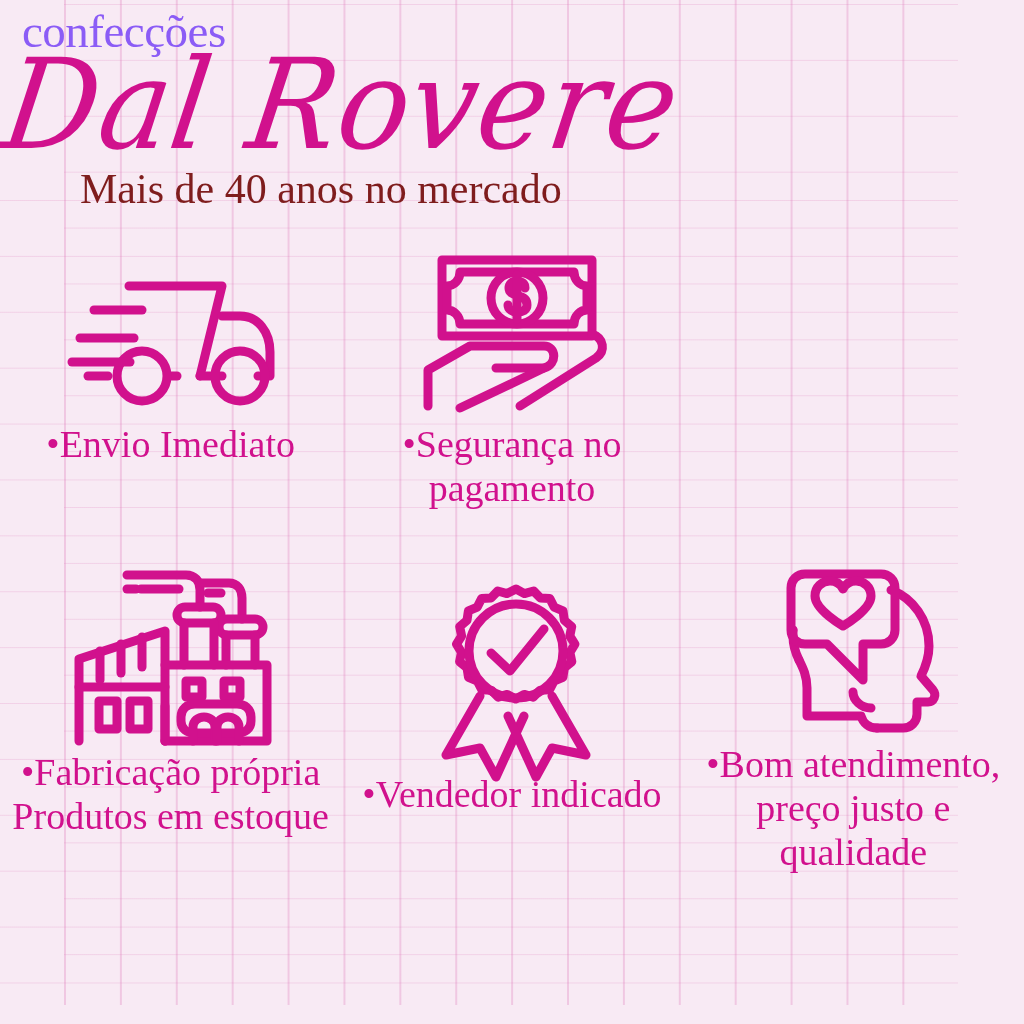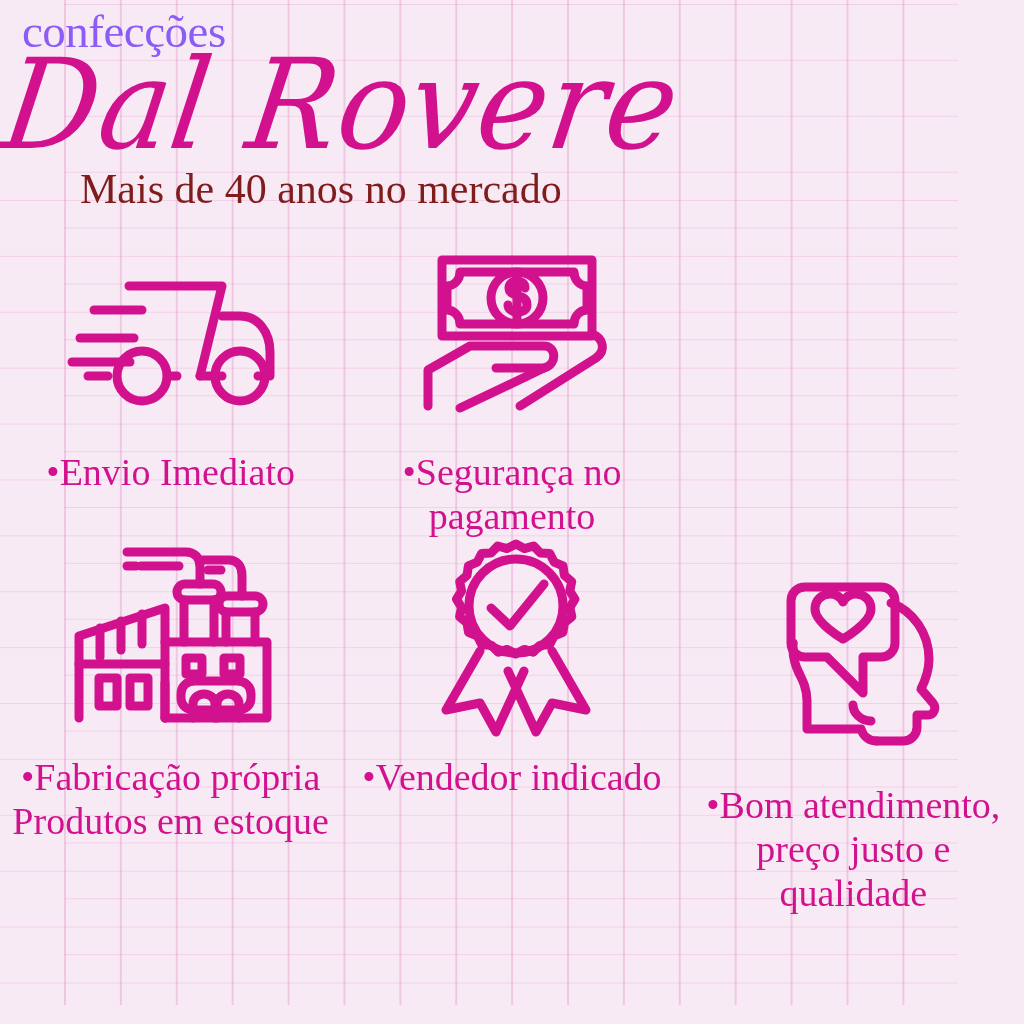--- a/index.html
+++ b/index.html
@@ -86,28 +86,27 @@
   }
 
   
   .feature-row {
     position: absolute;
     left: 0;
     width: 1024px;
     display: flex;
   }
   #row-1 { top: 248px; }
-  #row-2 { top: 553px; }
+  #row-2 { top: 540px; align-items: center; }
 
   .feature-cell {
     width: 341.33px;
     display: flex;
     flex-direction: column;
     align-items: center;
-    gap: 28px;
   }
   .icon-wrap {
     height: 170px;
     display: flex;
     align-items: center;
     justify-content: center;
   }
   .feature-label {
     font-family: "Liberation Serif", serif;
     font-size: 38px;

